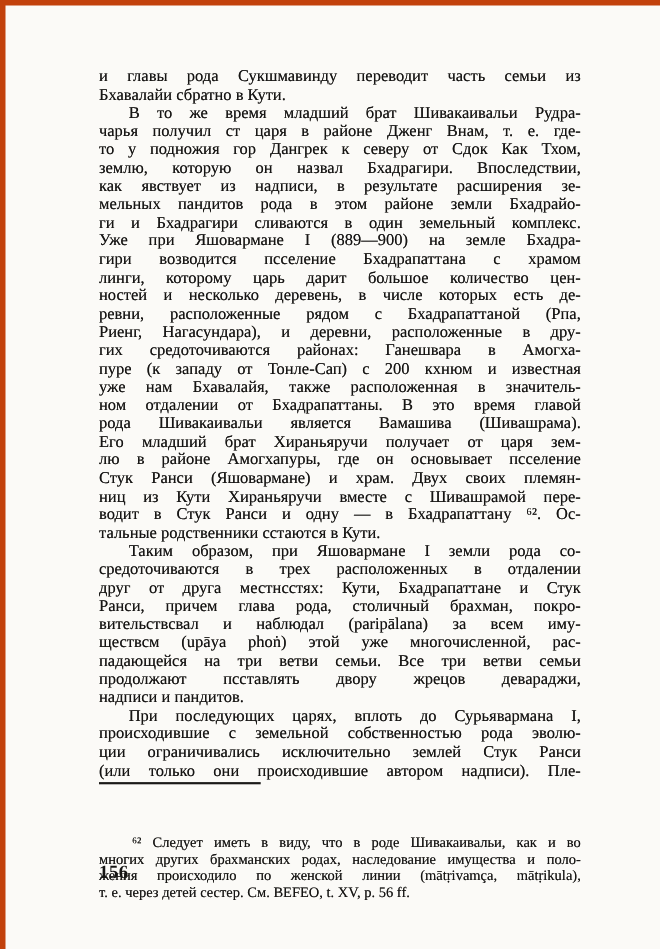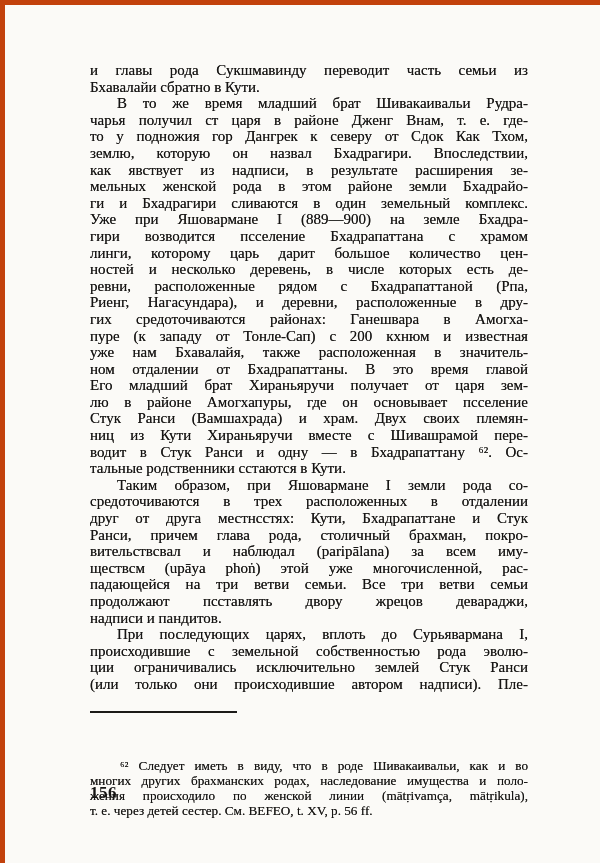--- a/index.html
+++ b/index.html
@@ -77,35 +77,36 @@
 
 <div class="page">
   <div class="main-text">
       <div class="tl">и главы рода Сукшмавинду переводит часть семьи из</div>
       <div class="tl pend">Бхавалайи сбратно в Кути.</div>
       <div class="tl ind">В то же время младший брат Шивакаивальи Рудра-</div>
       <div class="tl">чарья получил ст царя в районе Дженг Внам, т. е. где-</div>
       <div class="tl">то у подножия гор Дангрек к северу от Сдок Как Тхом,</div>
       <div class="tl">землю, которую он назвал Бхадрагири.  Впоследствии,</div>
       <div class="tl">как явствует из надписи, в результате расширения зе-</div>
-      <div class="tl">мельных женской рода в этом районе земли Бхадрайо-</div>
+      <div class="tl">мельных пандитов рода в этом районе земли Бхадрайо-</div>
       <div class="tl">ги и Бхадрагири сливаются в один земельный комплекс.</div>
       <div class="tl">Уже при Яшовармане I (889—900) на земле Бхадра-</div>
       <div class="tl">гири возводится  псселение  Бхадрапаттана с храмом</div>
       <div class="tl">линги, которому царь дарит большое количество цен-</div>
       <div class="tl">ностей и несколько деревень, в числе которых есть де-</div>
       <div class="tl">ревни, расположенные рядом с Бхадрапаттаной (Рпа,</div>
       <div class="tl">Риенг, Нагасундара), и деревни, расположенные в дру-</div>
       <div class="tl">гих средоточиваются районах: Ганешвара в Амогха-</div>
       <div class="tl">пуре (к западу от Тонле-Сап) с 200 кхнюм и известная</div>
       <div class="tl">уже нам Бхавалайя, также расположенная в значитель-</div>
       <div class="tl">ном отдалении от Бхадрапаттаны. В это время главой</div>
+      <div class="tl">рода Шивакаивальи является Вамашива (Шивашрама).</div>
       <div class="tl">Его младший брат Хираньяручи получает от царя зем-</div>
       <div class="tl">лю в районе Амогхапуры, где он основывает псселение</div>
-      <div class="tl">Стук Ранси (Вамшахрада) и храм. Двух своих племян-</div>
+      <div class="tl">Стук Ранси (Яшовармане) и храм. Двух своих племян-</div>
       <div class="tl">ниц из Кути Хираньяручи вместе с Шивашрамой пере-</div>
       <div class="tl">водит в Стук Ранси и одну — в Бхадрапаттану ⁶². Ос-</div>
       <div class="tl pend">тальные родственники сстаются в Кути.</div>
       <div class="tl ind">Таким образом, при Яшовармане I земли рода со-</div>
       <div class="tl">средоточиваются в трех  расположенных в отдалении</div>
       <div class="tl">друг от друга местнсстях: Кути, Бхадрапаттане и Стук</div>
       <div class="tl">Ранси, причем глава рода, столичный брахман, покро-</div>
       <div class="tl">вительствсвал и наблюдал (paripālana) за всем иму-</div>
       <div class="tl">ществсм (upāya phoṅ) этой уже многочисленной, рас-</div>
       <div class="tl">падающейся на три ветви семьи. Все три ветви семьи</div>

